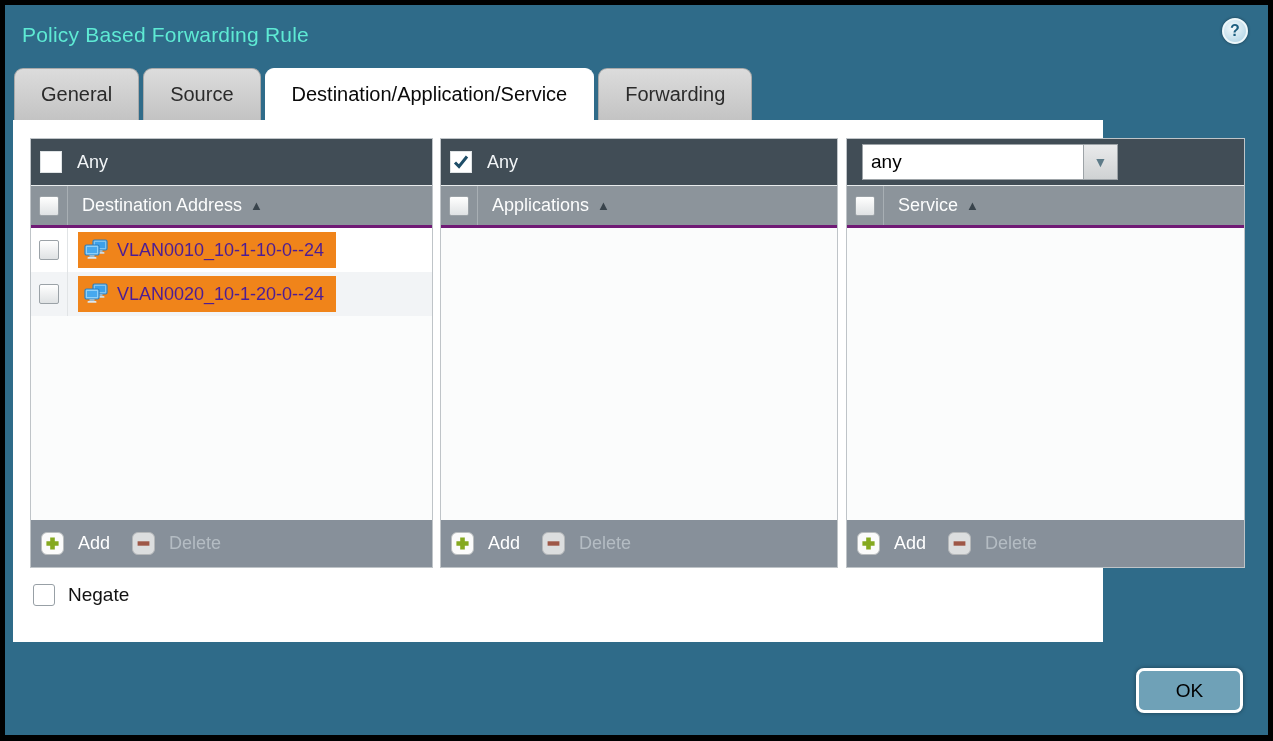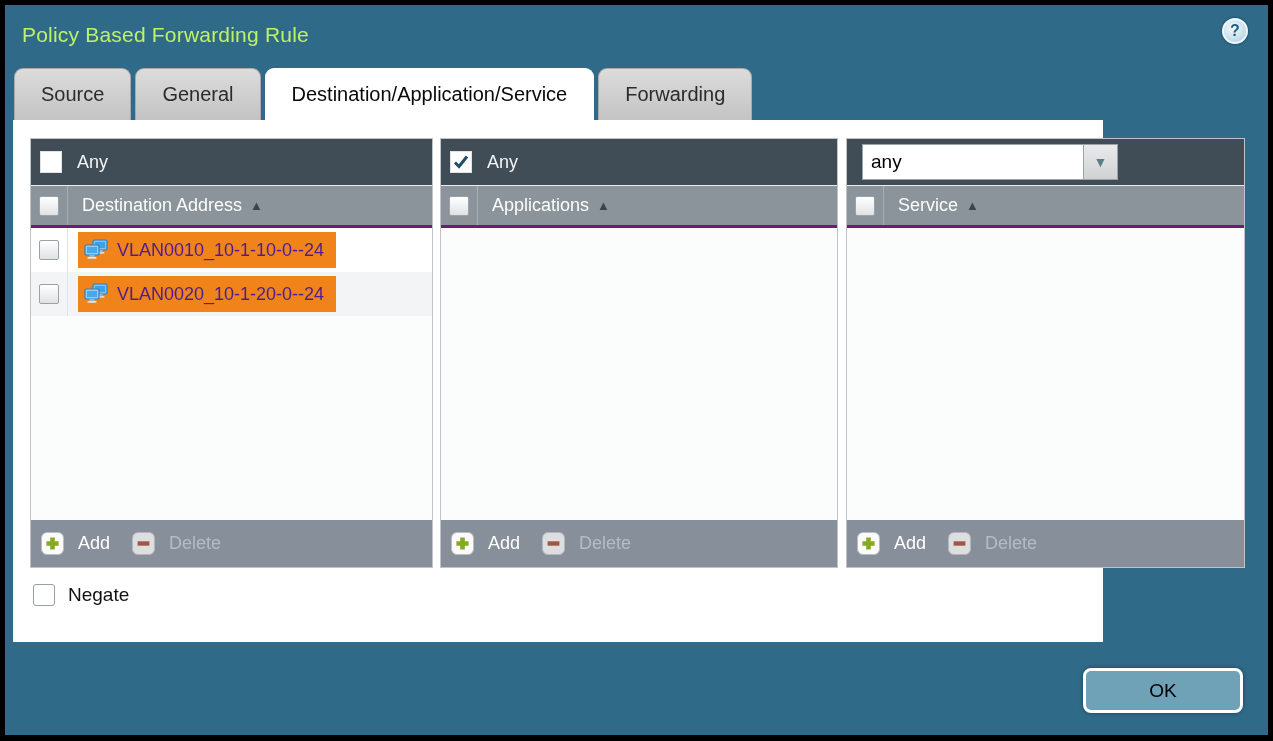--- a/index.html
+++ b/index.html
@@ -11,21 +11,21 @@
     overflow:hidden;
   }
   .frame {
     position:absolute; left:5px; top:5px; width:1263px; height:730px;
     background:#2f6b89;
   }
   
   .titlebar { position:absolute; left:0; top:0; width:100%; height:62px; }
   .title {
     position:absolute; left:17px; top:18px;
-    color:#bef264; font-size:21px; letter-spacing:0.2px;
+    color:#5eead4; font-size:21px; letter-spacing:0.2px;
   }
   .help {
     position:absolute; right:20px; top:13px; width:26px; height:26px;
     border-radius:50%;
     background:radial-gradient(circle at 40% 35%, #f4fafc, #bfdcea 70%, #9cc5da);
     border:2px solid #eef7fa;
     box-shadow:0 0 3px rgba(0,0,0,0.45);
     color:#1d5f80; font-weight:bold; font-size:16px;
     display:flex; align-items:center; justify-content:center;
     cursor:pointer;
@@ -131,40 +131,40 @@
     display:flex; align-items:center; gap:13px;
   }
   .negate-label { color:#111; font-size:19px; }
 
   
   .btnrow {
     position:absolute; right:25px; bottom:22px;
     display:flex; gap:11px;
   }
   .btn {
-    width:160px; height:45px; border:3px solid #ffffff; border-radius:8px;
+    width:107px; height:45px; border:3px solid #ffffff; border-radius:8px;
     font-family:inherit; font-size:19px; color:#000; cursor:pointer;
     box-shadow:0 0 4px rgba(0,0,0,0.4);
   }
   .btn-ok { background:#6fa1b7; }
   .btn-cancel { background:#cacacc; }
 </style>
 </head>
 <body>
 
 <div class="frame">
 
   <div class="titlebar">
     <span class="title">Policy Based Forwarding Rule</span>
     <span class="help">?</span>
   </div>
 
   <div class="tabs">
+    <div class="tab">General</div>
     <div class="tab">Source</div>
-    <div class="tab">General</div>
     <div class="tab active">Destination/Application/Service</div>
     <div class="tab">Forwarding</div>
   </div>
 
   <div class="content">
 
     <div class="col col-1">
       <div class="anybar">
         <span class="cb cb-white"></span>
         <span class="anytext">Any</span>

